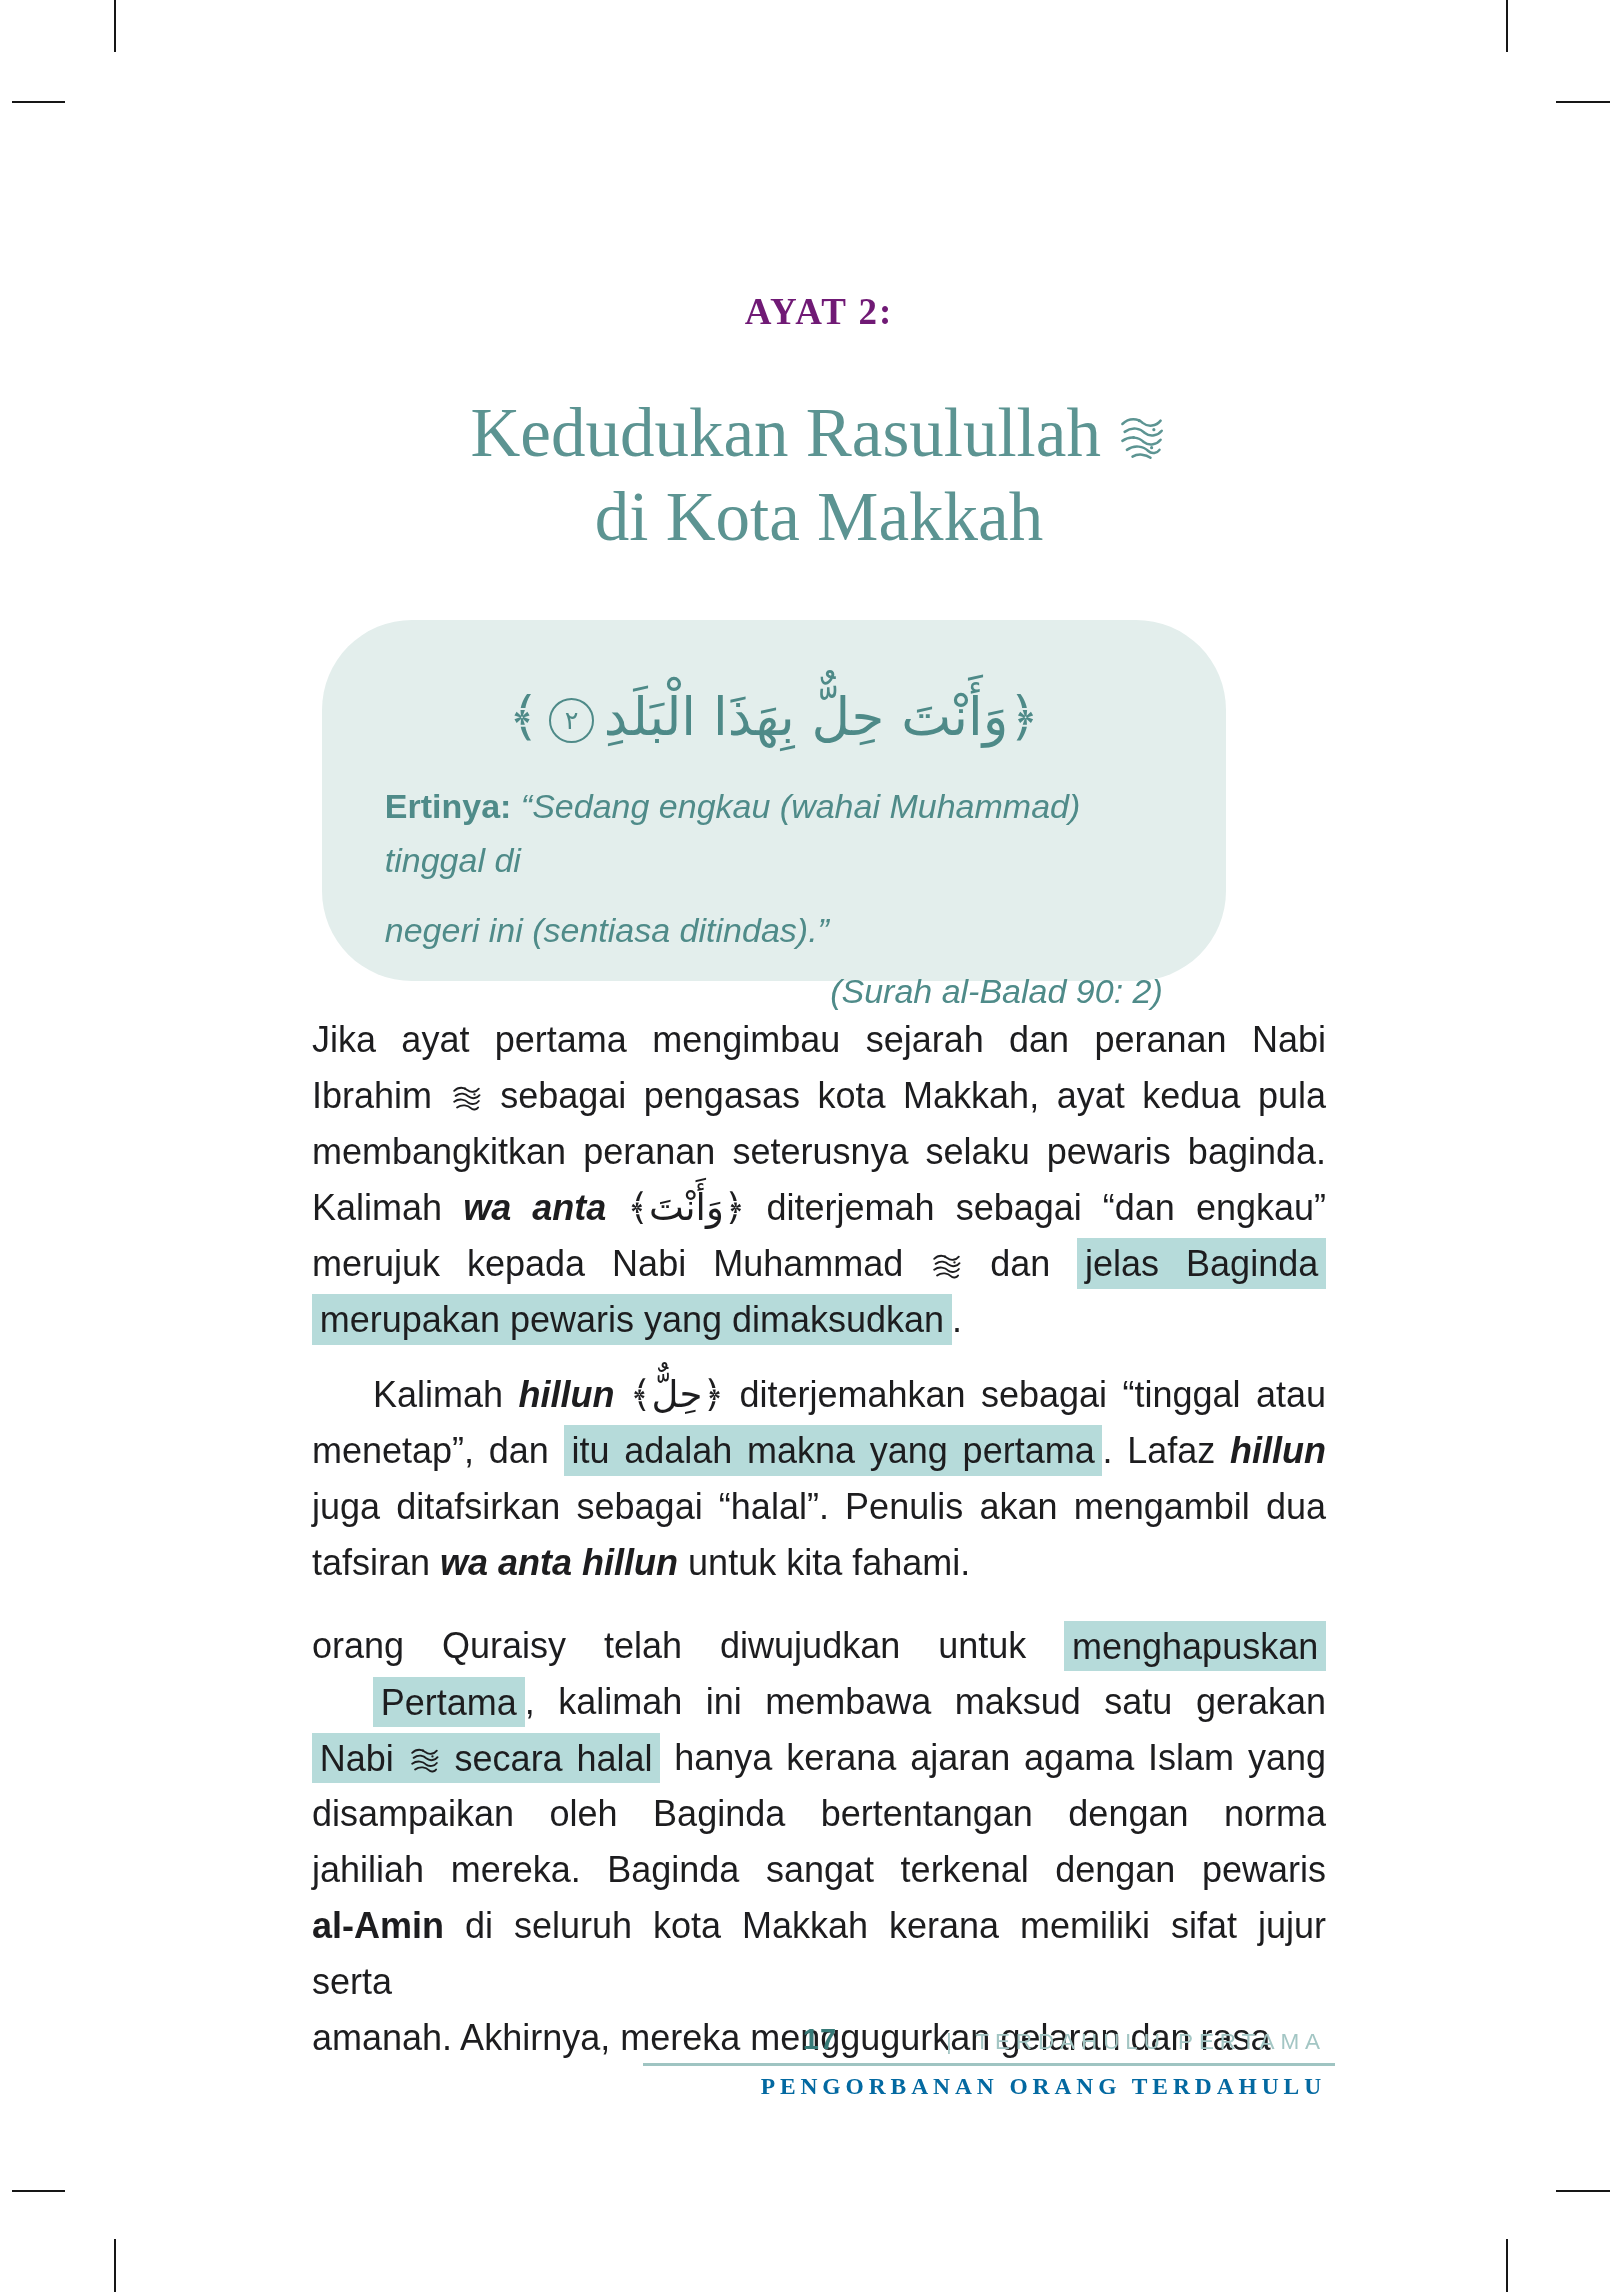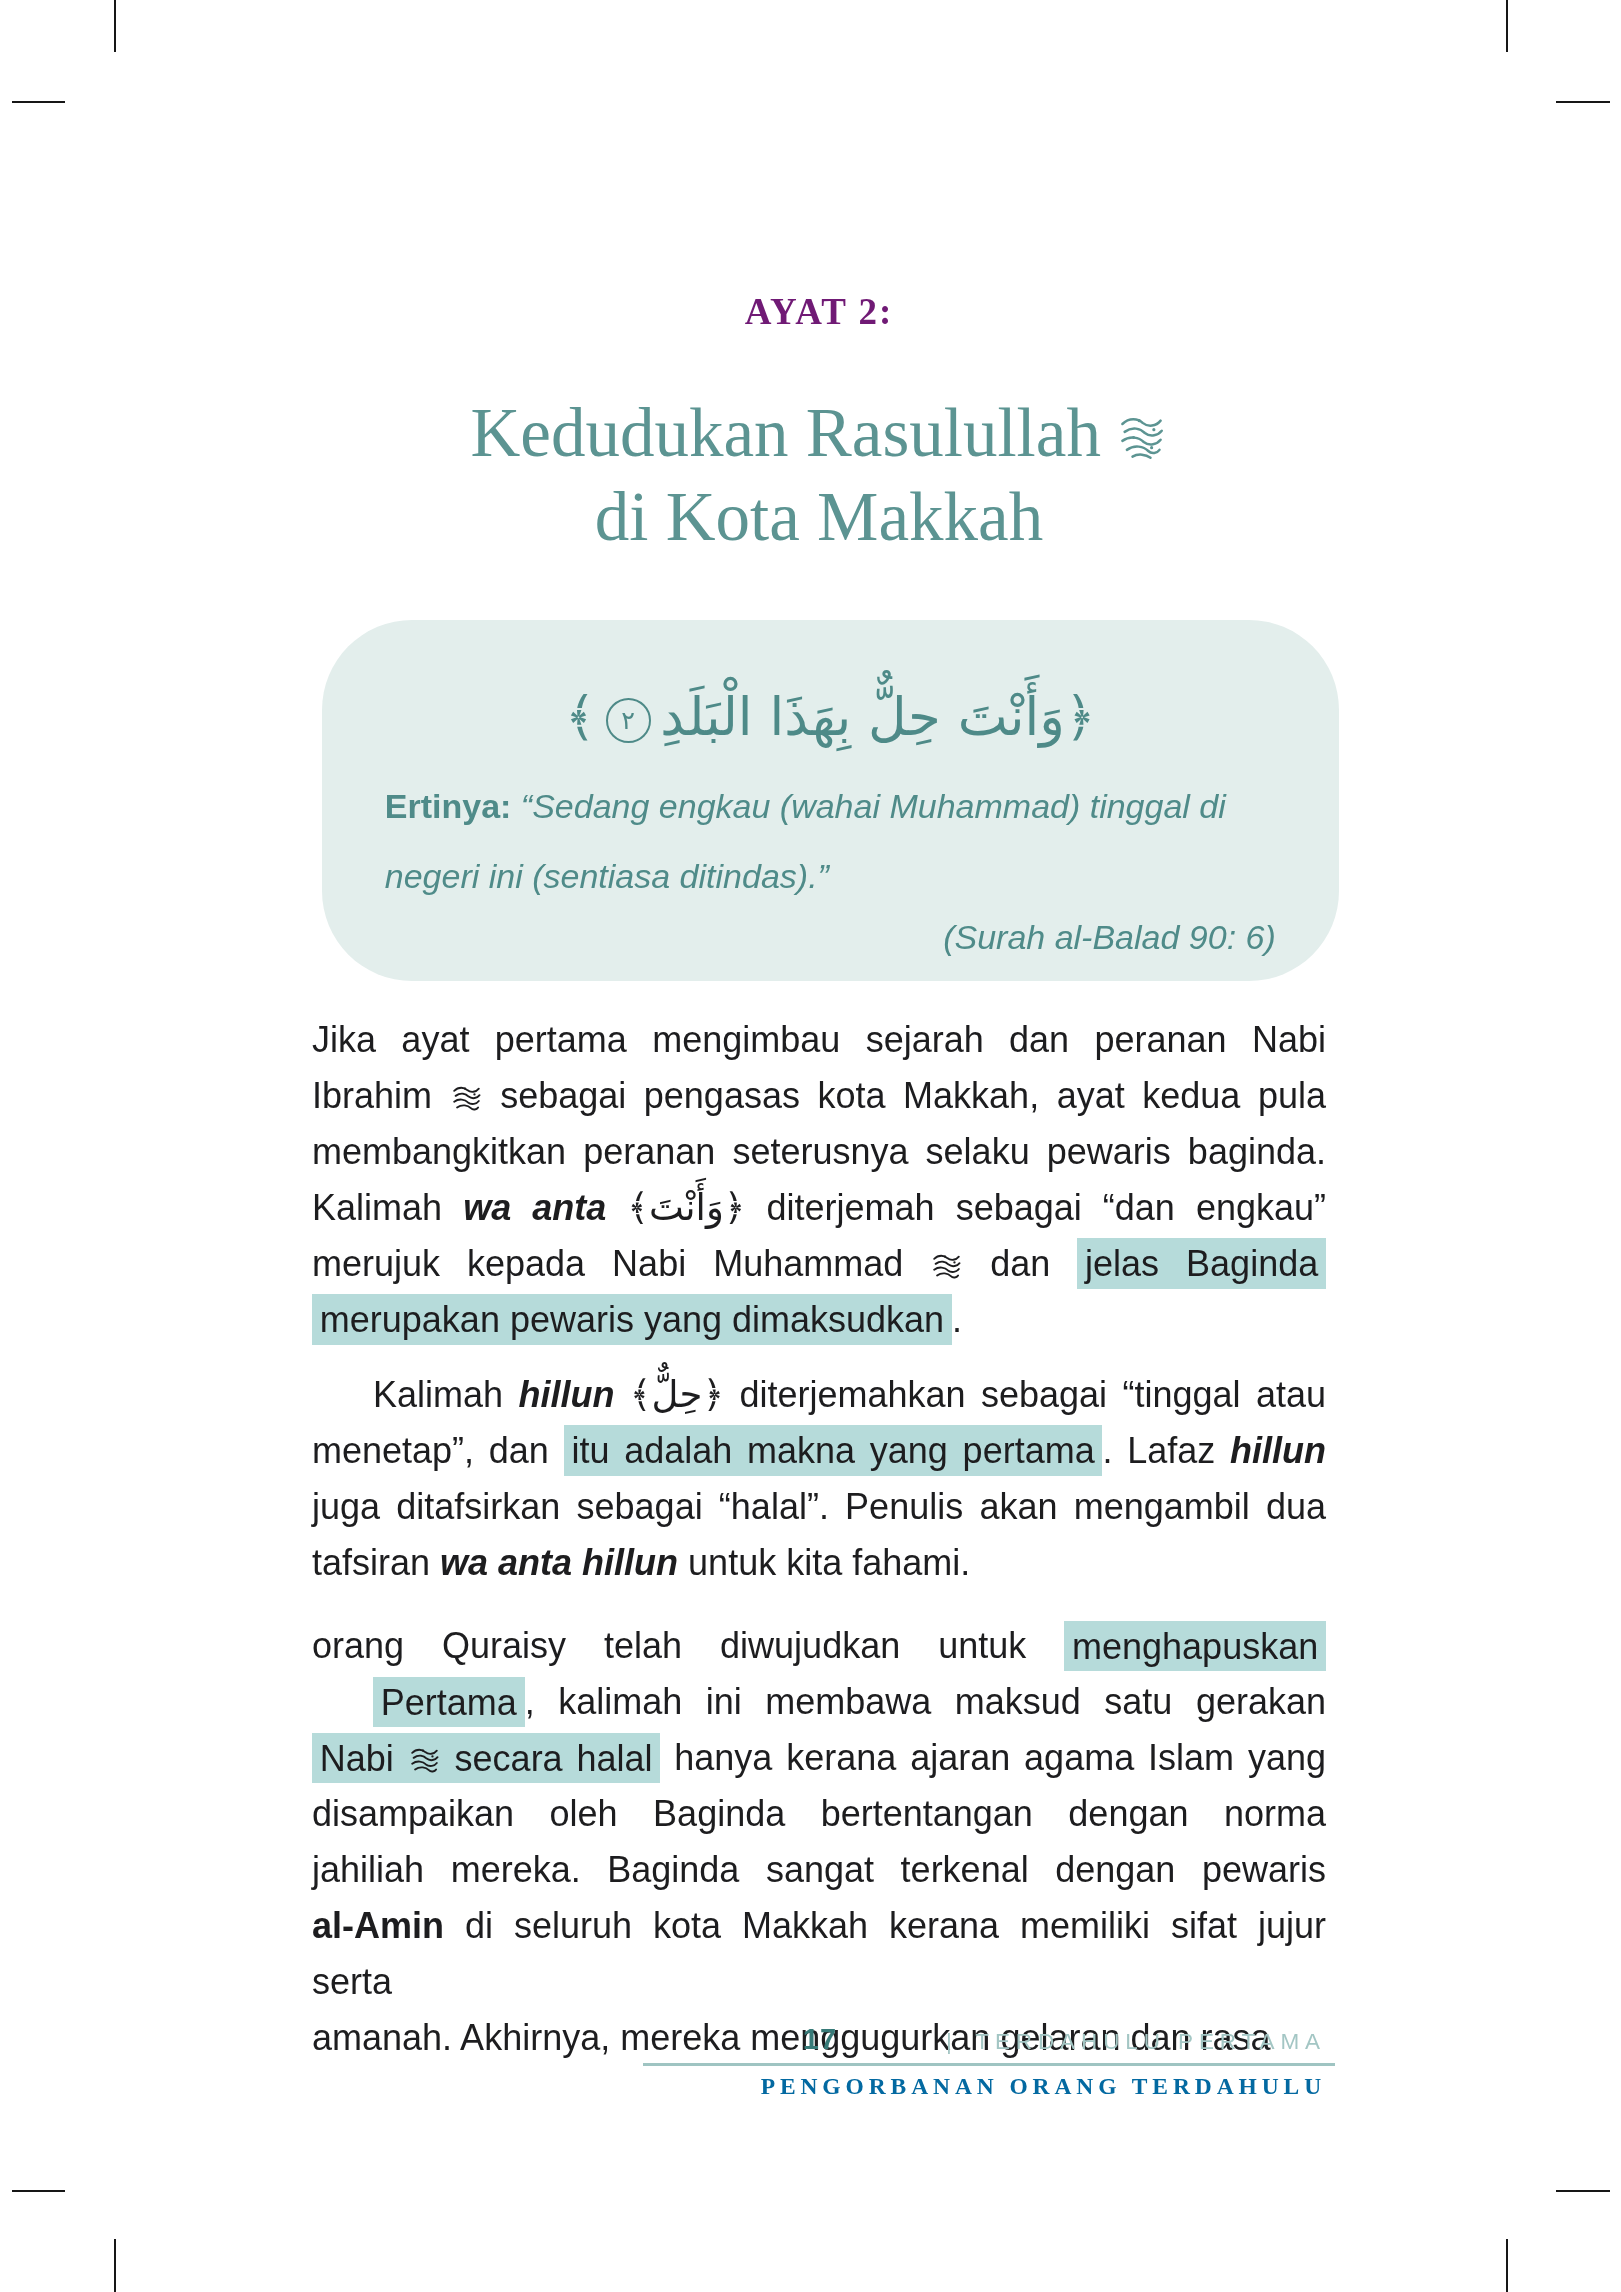--- a/index.html
+++ b/index.html
@@ -23,21 +23,21 @@
     font-family:"Liberation Serif", serif; font-weight:400;
     font-size:69px; line-height:84px; color:#5c9492;
   }
   .hon { display:inline-block; color:inherit; }
   .hon svg { display:inline-block; }
   .hon-title svg { vertical-align:-3.9px; margin-left:13.7px; }
   .hon-body svg { vertical-align:-5.9px; }
 
   
   .verse-box {
-    margin-top:61px; margin-left:9.8px; width:1017px; height:361px;
+    margin-top:61px; margin-left:9.8px; width:904px; height:361px;
     background:#e3eeec; border-radius:90px; box-sizing:border-box;
     padding:43px 63px 0 63px;
   }
   .verse-ar {
     direction:rtl; text-align:center;
     font-family:"DejaVu Sans", sans-serif;
     font-size:53px; line-height:108px; color:#4e8a88;
   }
   .ayah-mark {
     display:inline-block; width:45px; height:45px; box-sizing:border-box;
@@ -111,21 +111,21 @@
             </svg></span></div>
       <div>di Kota Makkah</div>
     </div>
 
     <div class="verse-box">
       <div class="verse-ar"><span>﴿</span><span>وَأَنْتَ حِلٌّ بِهَذَا الْبَلَدِ</span><span class="ayah-mark">٢</span><span>﴾</span></div>
       <div class="verse-translation">
         <div><span class="v-label">Ertinya: </span><span class="v-italic">“Sedang engkau (wahai Muhammad) tinggal di</span></div>
         <div class="v-italic">negeri ini (sentiasa ditindas).”</div>
       </div>
-      <div class="verse-ref">(Surah al-Balad 90: 6)</div>
+      <div class="verse-ref">(Surah al-Balad 90: 2)</div>
     </div>
 
     <div class="bodytext">
 
       <div class="para p1">
         <div class="line">Jika ayat pertama mengimbau sejarah dan peranan Nabi</div>
         <div class="line"><span>Ibrahim </span><span class="hon hon-body"><svg width="33" height="29" viewBox="0 0 44 40" fill="none" stroke="currentColor" stroke-width="2.6" stroke-linecap="round">
                 <path d="M5 8 C11 2 19 3 23 7 C28 11 35 10 39 5"></path>
                 <path d="M7 15 C14 10 21 12 25 16 C30 20 37 18 40 14"></path>
                 <path d="M5 23 C12 18 20 20 24 24 C29 28 36 26 39 22"></path>

